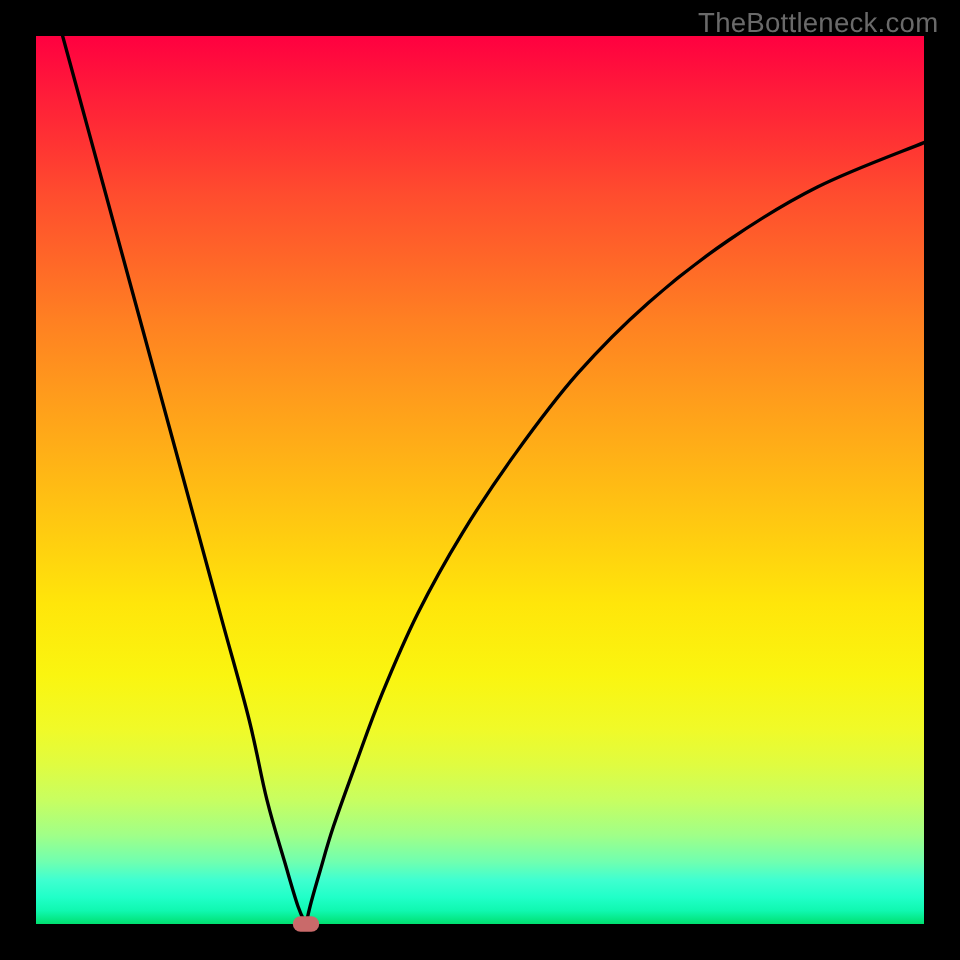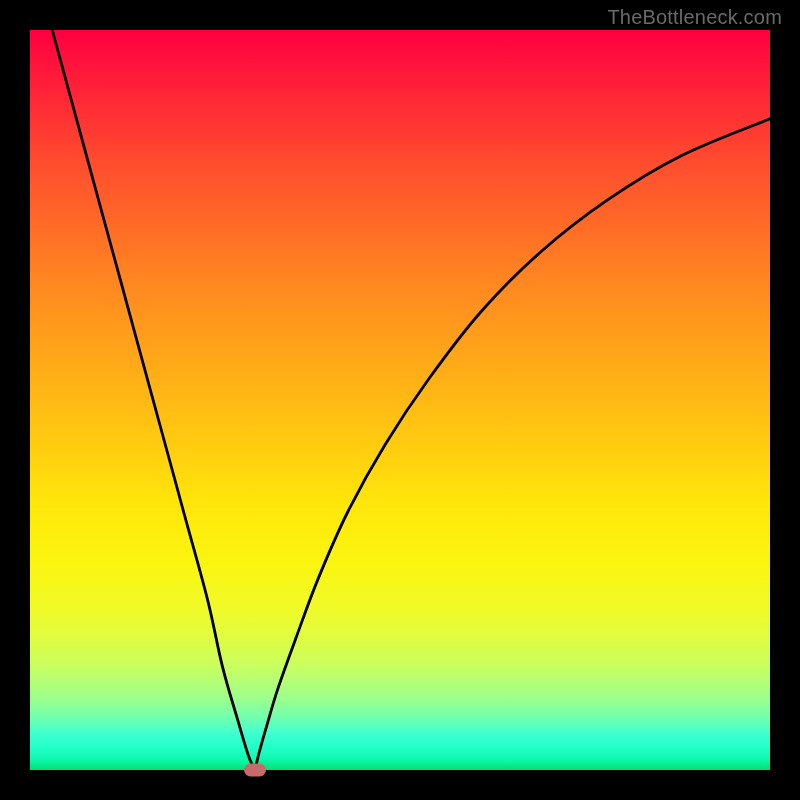--- a/index.html
+++ b/index.html
@@ -13,21 +13,21 @@
     background: #000000;
     position: relative;
     font-family: Arial, sans-serif;
     overflow: hidden;
   }
   .watermark {
     position: absolute;
     top: 6px;
     right: 18px;
     color: #6a6a6a;
-    font-size: 20px;
+    font-size: 23px;
     font-weight: 500;
     z-index: 10;
     letter-spacing: 0.2px;
   }
   .chart-area {
     position: absolute;
     left: 30px;
     top: 30px;
     width: 740px;
     height: 740px;

